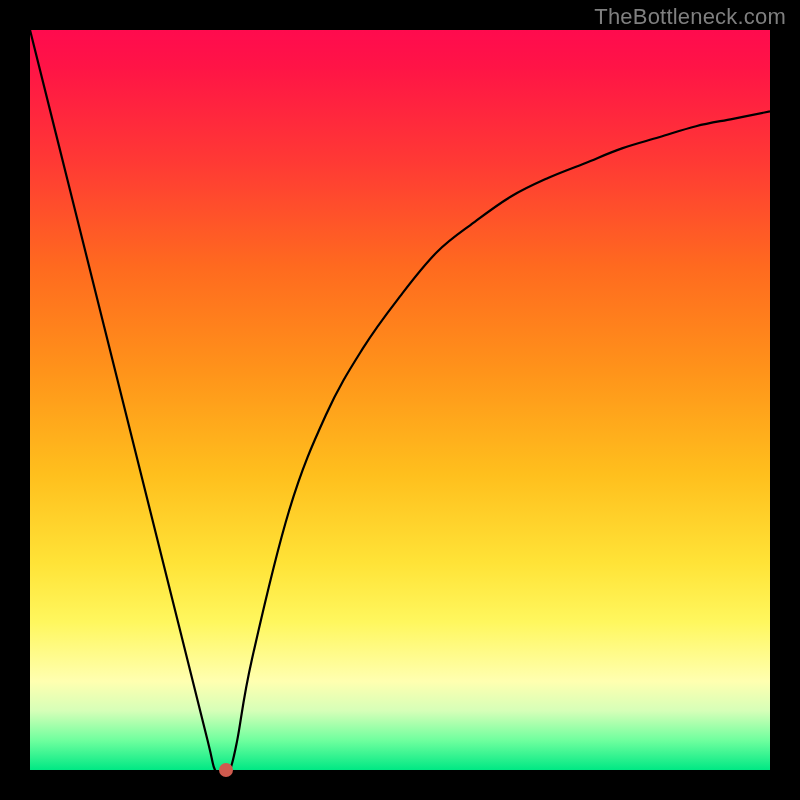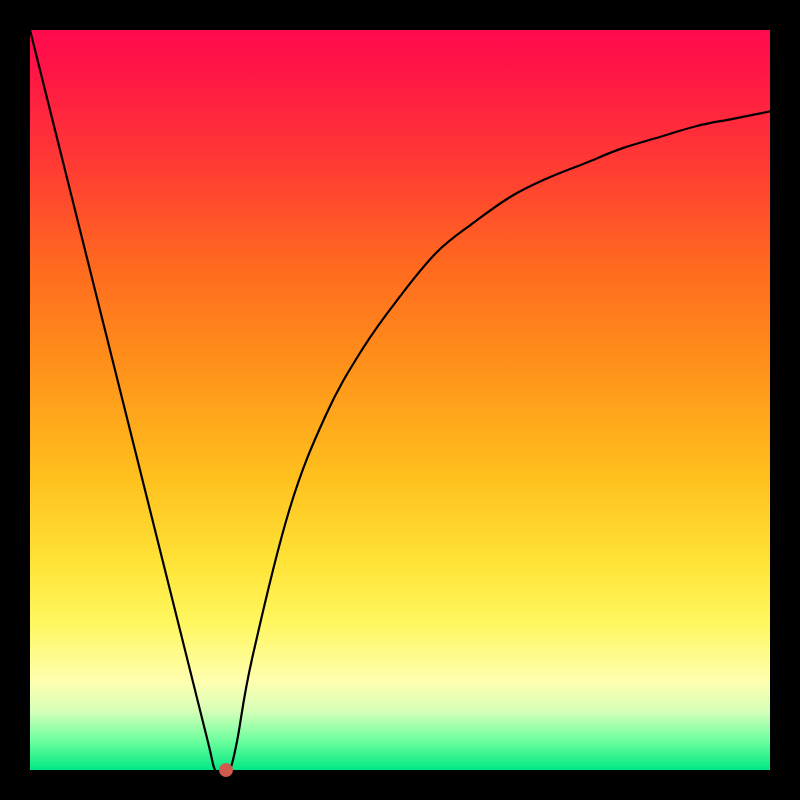--- a/index.html
+++ b/index.html
@@ -70,13 +70,14 @@
 </head>
 <body>
 
 <div class="frame">
   <div class="plot">
     <svg class="curve" viewBox="0 0 740 740" preserveAspectRatio="none">
       <path fill="none" stroke="#000" stroke-width="2.2" stroke-linejoin="round" d="M 0.00 0.00 C 6.66 26.64, 23.68 94.72, 37.00 148.00 C 50.32 201.28, 60.68 242.72, 74.00 296.00 C 87.32 349.28, 97.68 390.72, 111.00 444.00 C 124.32 497.28, 136.01 544.05, 148.00 592.00 C 159.99 639.95, 170.94 683.76, 177.60 710.40 C 184.26 737.04, 182.34 734.67, 185.00 740.00 C 187.66 745.33, 189.74 740.00, 192.40 740.00 C 195.06 740.00, 197.14 745.33, 199.80 740.00 C 202.46 734.67, 203.20 730.38, 207.20 710.40 C 211.20 690.42, 212.68 670.29, 222.00 629.00 C 231.32 587.71, 245.68 524.96, 259.00 481.00 C 272.32 437.04, 282.68 414.10, 296.00 384.80 C 309.32 355.50, 319.68 339.51, 333.00 318.20 C 346.32 296.89, 356.68 283.72, 370.00 266.40 C 383.32 249.08, 393.68 235.32, 407.00 222.00 C 420.32 208.68, 430.68 202.39, 444.00 192.40 C 457.32 182.41, 467.68 174.49, 481.00 166.50 C 494.32 158.51, 504.68 153.99, 518.00 148.00 C 531.32 142.01, 541.68 138.53, 555.00 133.20 C 568.32 127.87, 578.68 123.06, 592.00 118.40 C 605.32 113.74, 615.68 111.30, 629.00 107.30 C 642.32 103.30, 652.68 99.53, 666.00 96.20 C 679.32 92.87, 689.68 91.46, 703.00 88.80 C 716.32 86.14, 733.34 82.73, 740.00 81.40"></path>
     </svg>
     <div class="dot" style="left: 196.1px; top: 740px; background: rgb(207, 90, 78);"></div>
   </div>
+  <div class="watermark">TheBottleneck.com</div>
 </div>
 
 </body></html>

